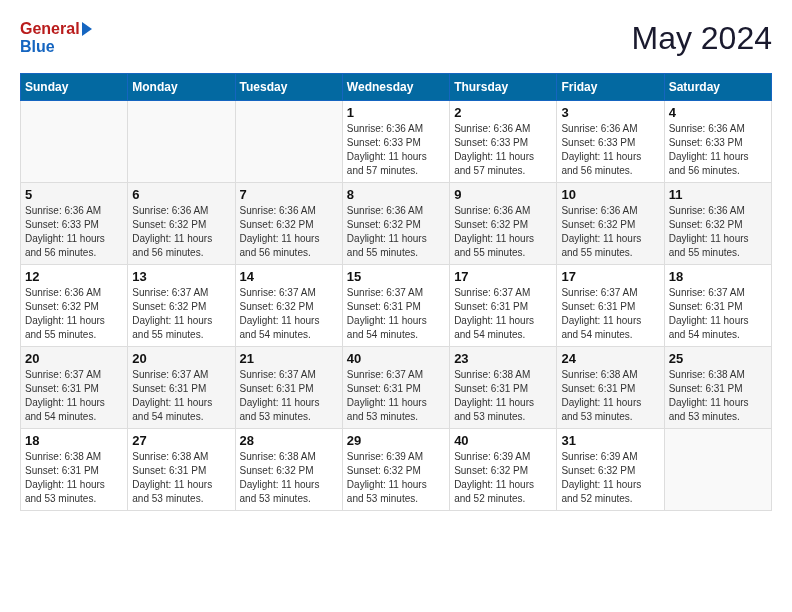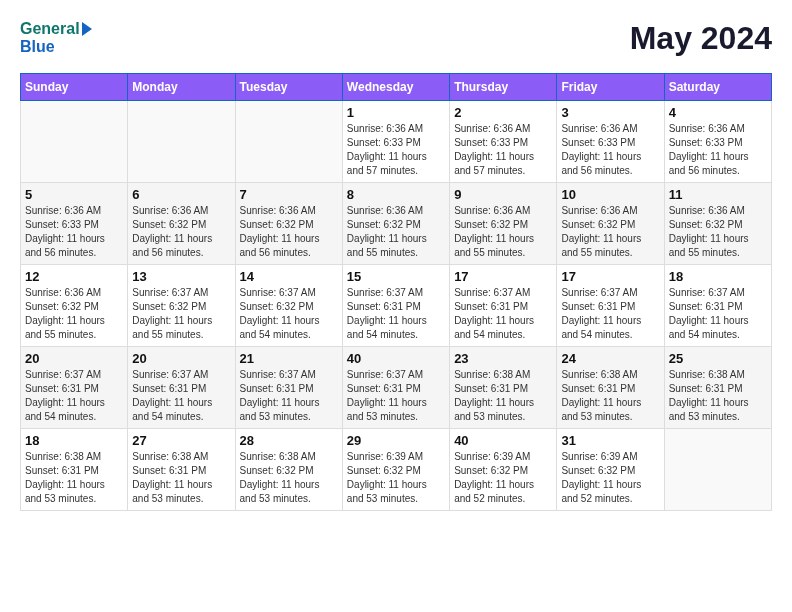--- a/index.html
+++ b/index.html
@@ -23,34 +23,34 @@
     }
     .logo-row {
       display: flex;
       align-items: center;
     }
     .title-section {
       text-align: right;
     }
     .title-month {
       font-size: 32px;
-      font-weight: bold;
+      font-weight: normal;
       color: #1a1a2e;
     }
     .title-location {
       font-size: 16px;
       color: #444;
     }
     table {
       width: 100%;
       border-collapse: collapse;
       font-size: 11px;
     }
     thead tr {
-      background-color: #8b5cf6;
+      background-color: #0369a1;
       color: #fff;
     }
     thead th {
       padding: 6px 4px;
       text-align: left;
       font-size: 12px;
       font-weight: bold;
       border: 1px solid #1565c0;
     }
     tbody tr {
@@ -80,21 +80,21 @@
     }
     tbody tr:nth-child(odd) {
       background-color: #ffffff;
     }
     tbody tr:nth-child(even) {
       background-color: #f5f5f5;
     }
     .logo-text-general {
       font-size: 16px;
       font-weight: bold;
-      color: #0f766e;
+      color: #b91c1c;
     }
     .logo-text-blue {
       font-size: 16px;
       font-weight: bold;
       color: #1565c0;
     }
     .logo-triangle {
       width: 0;
       height: 0;
       border-left: 10px solid #1565c0;

